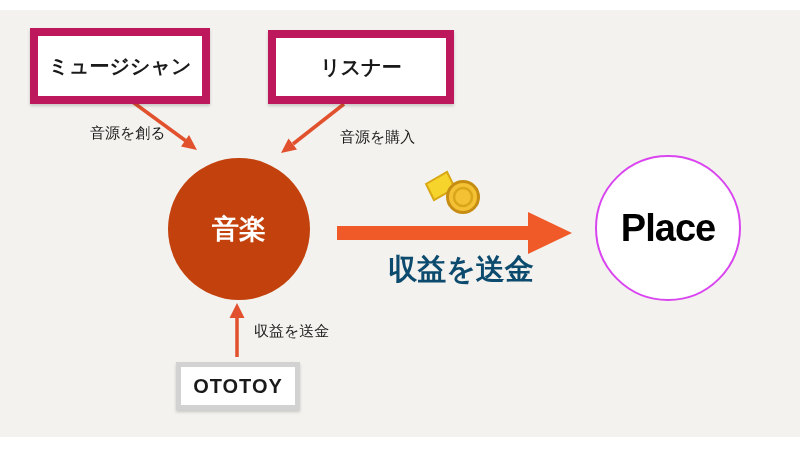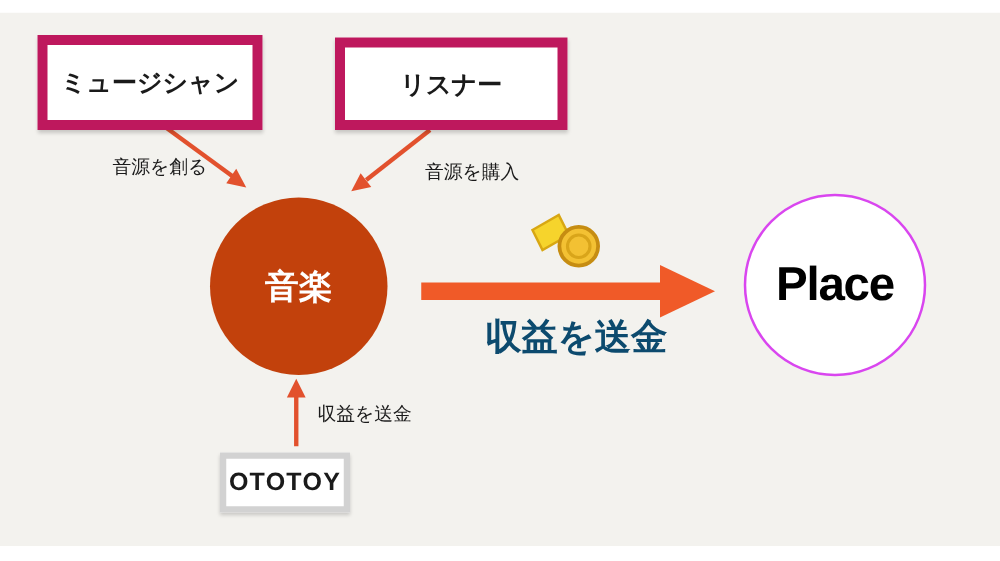--- a/index.html
+++ b/index.html
@@ -16,21 +16,21 @@
   .node-box{
     position:absolute;display:flex;align-items:center;justify-content:center;
     background:#ffffff;box-sizing:border-box;
     box-shadow:0 2px 3px rgba(0,0,0,0.18);
     font-weight:bold;color:#1a1a1a;
   }
   .tan{border:8px solid #be185d;}
   .gray{border:5px solid #d2d2d2;}
   .musician{left:30px;top:28px;width:180px;height:76px;font-size:20px;}
   .listener{left:268px;top:30px;width:186px;height:74px;font-size:20px;}
-  .ototoy{left:176px;top:362px;width:104px;height:48px;font-size:20px;letter-spacing:1px;}
+  .ototoy{left:176px;top:362px;width:124px;height:48px;font-size:20px;letter-spacing:1px;}
 
   .music-circle{
     position:absolute;left:168px;top:158px;width:142px;height:142px;
     border-radius:50%;background:#c2410c;
     display:flex;align-items:center;justify-content:center;
     color:#ffffff;font-size:27px;font-weight:bold;
   }
   .place-circle{
     position:absolute;left:595px;top:155px;width:146px;height:146px;
     border-radius:50%;background:#ffffff;border:2px solid #d946ef;

